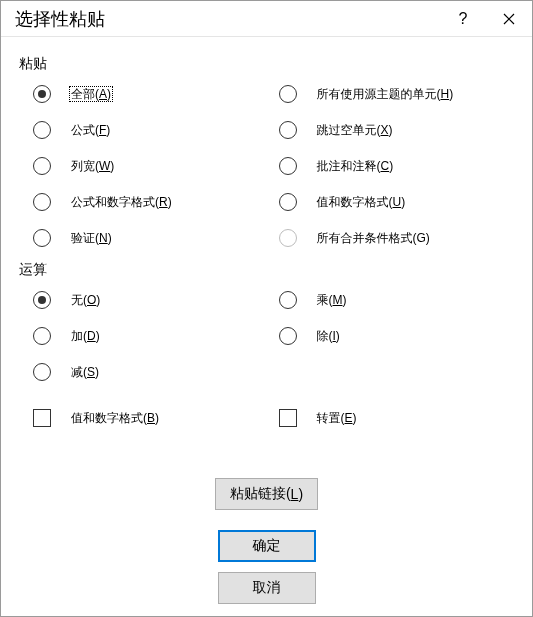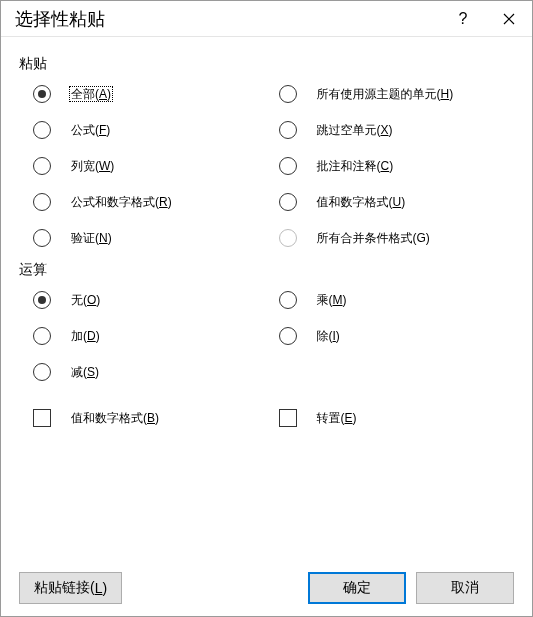--- a/index.html
+++ b/index.html
@@ -115,20 +115,21 @@
     border: 1px solid #333;
     flex-shrink: 0;
     background:#fff;
   }
   .button-row {
     display: flex;
     gap: 10px;
     align-items: center;
     padding-left: 0px;
     margin-top: auto;
+    flex-direction: column;
   }
   .button-row .spacer { flex: 1; }
   .btn {
     min-width: 98px;
     height: 32px;
     border: 1px solid #adadad;
     background: #e1e1e1;
     display: flex;
     align-items: center;
     justify-content: center;

